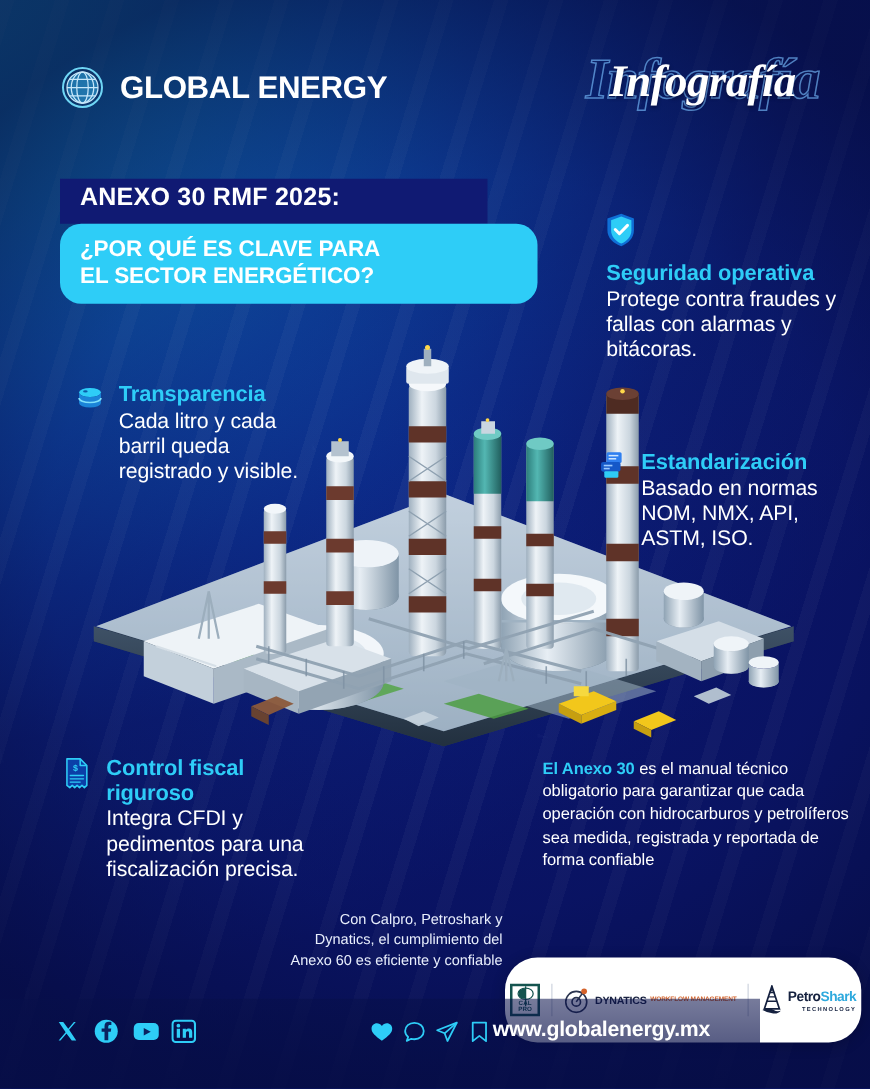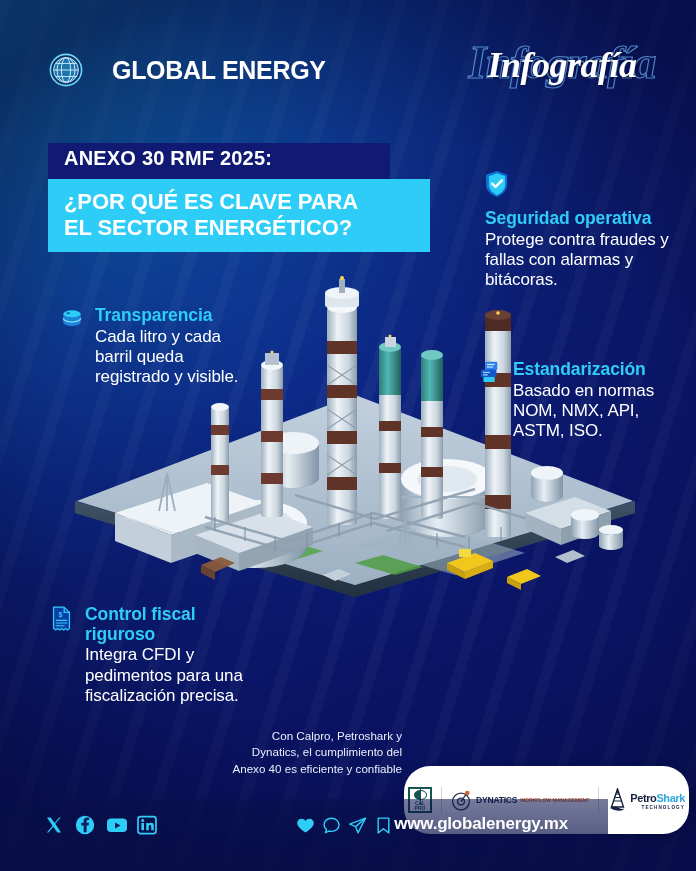--- a/index.html
+++ b/index.html
@@ -52,21 +52,21 @@
       linear-gradient(-62deg, rgba(150,200,255,.10) 0 2px, transparent 2px 64px);
   }
   .ghost.g4 { left:20px; top:790px; width:560px; height:90px;
     background:
       linear-gradient(100deg, rgba(120,180,255,.16) 0 4px, transparent 4px 46px),
       linear-gradient(-70deg, rgba(120,180,255,.12) 0 3px, transparent 3px 38px);
   }
 
   
   .header { position:absolute; left:0; top:0; width:696px; height:128px; }
-  .ge-logo { position:absolute; left:48px; top:52px; display:flex; align-items:center; gap:28px; }
+  .ge-logo { position:absolute; left:48px; top:52px; display:flex; align-items:center; gap:12px; }
   .globe { width:36px; height:36px; flex:0 0 36px; }
   .ge-name {
     color:#ffffff; font-size:25px; font-weight:bold; letter-spacing:-0.3px;
     white-space:nowrap;
   }
   .infografia-wrap { position:absolute; right:34px; top:38px; width:200px; height:56px; }
   .infografia-ghost {
     position:absolute; left:0; top:-2px; width:200px; text-align:center;
     font-family:"Liberation Serif", serif; font-style:italic; font-weight:bold;
     font-size:46px; letter-spacing:-1px;
@@ -82,23 +82,23 @@
 
   
   .title-block { position:absolute; left:48px; top:143px; width:382px; }
   .title-kicker {
     background:#101a73; color:#ffffff;
     font-size:20px; font-weight:bold; letter-spacing:0.2px;
     padding:4px 12px 9px 16px; width:342px;
   }
   .title-main {
     background:#2ecdf7; color:#ffffff;
-    font-size:22px; font-weight:bold; line-height:1.17;
+    font-size:18px; font-weight:bold; line-height:1.17;
     letter-spacing:-0.1px;
-    padding:10px 12px 12px 16px; width:382px;
+    padding:10px 12px 12px 16px; width:382px;border-radius:17px;
   }
 
   
   .refinery { position:absolute; left:55px; top:245px; width:590px; height:390px; }
 
   
   .callout { position:absolute; display:flex; gap:9px; }
   .callout .ico { flex:0 0 auto; width:26px; height:30px; }
   .callout .txt { }
   .callout h3 {
@@ -472,22 +472,25 @@
         <rect x="5.5" y="16.4" width="5.5" height="1.5" fill="#9cc9ff"></rect>
         <rect x="6" y="19.5" width="13" height="6" rx="1" fill="#2ecdf7"></rect>
       </svg>
     </span>
     <div class="txt">
       <h3>Estandarización</h3>
       <p>Basado en normas NOM, NMX, API, ASTM, ISO.</p>
     </div>
   </div>
 
-
-  <div class="partners-note">Con Calpro, Petroshark y Dynatics, el cumplimiento del Anexo 40 es eficiente y confiable</div>
+  <div class="desc">
+    <span class="hl">El Anexo 30</span><span> es el manual técnico obligatorio para garantizar que cada operación con hidrocarburos y petrolíferos sea medida, registrada y reportada de forma confiable</span>
+  </div>
+
+  <div class="partners-note">Con Calpro, Petroshark y Dynatics, el cumplimiento del Anexo 60 es eficiente y confiable</div>
 
   <div class="partners-card">
 
     <div class="plogo">
       <div class="calpro-box">
         <div class="calpro-circ"></div>
         <div class="calpro-txt">CAL PRO</div>
       </div>
     </div>
 

